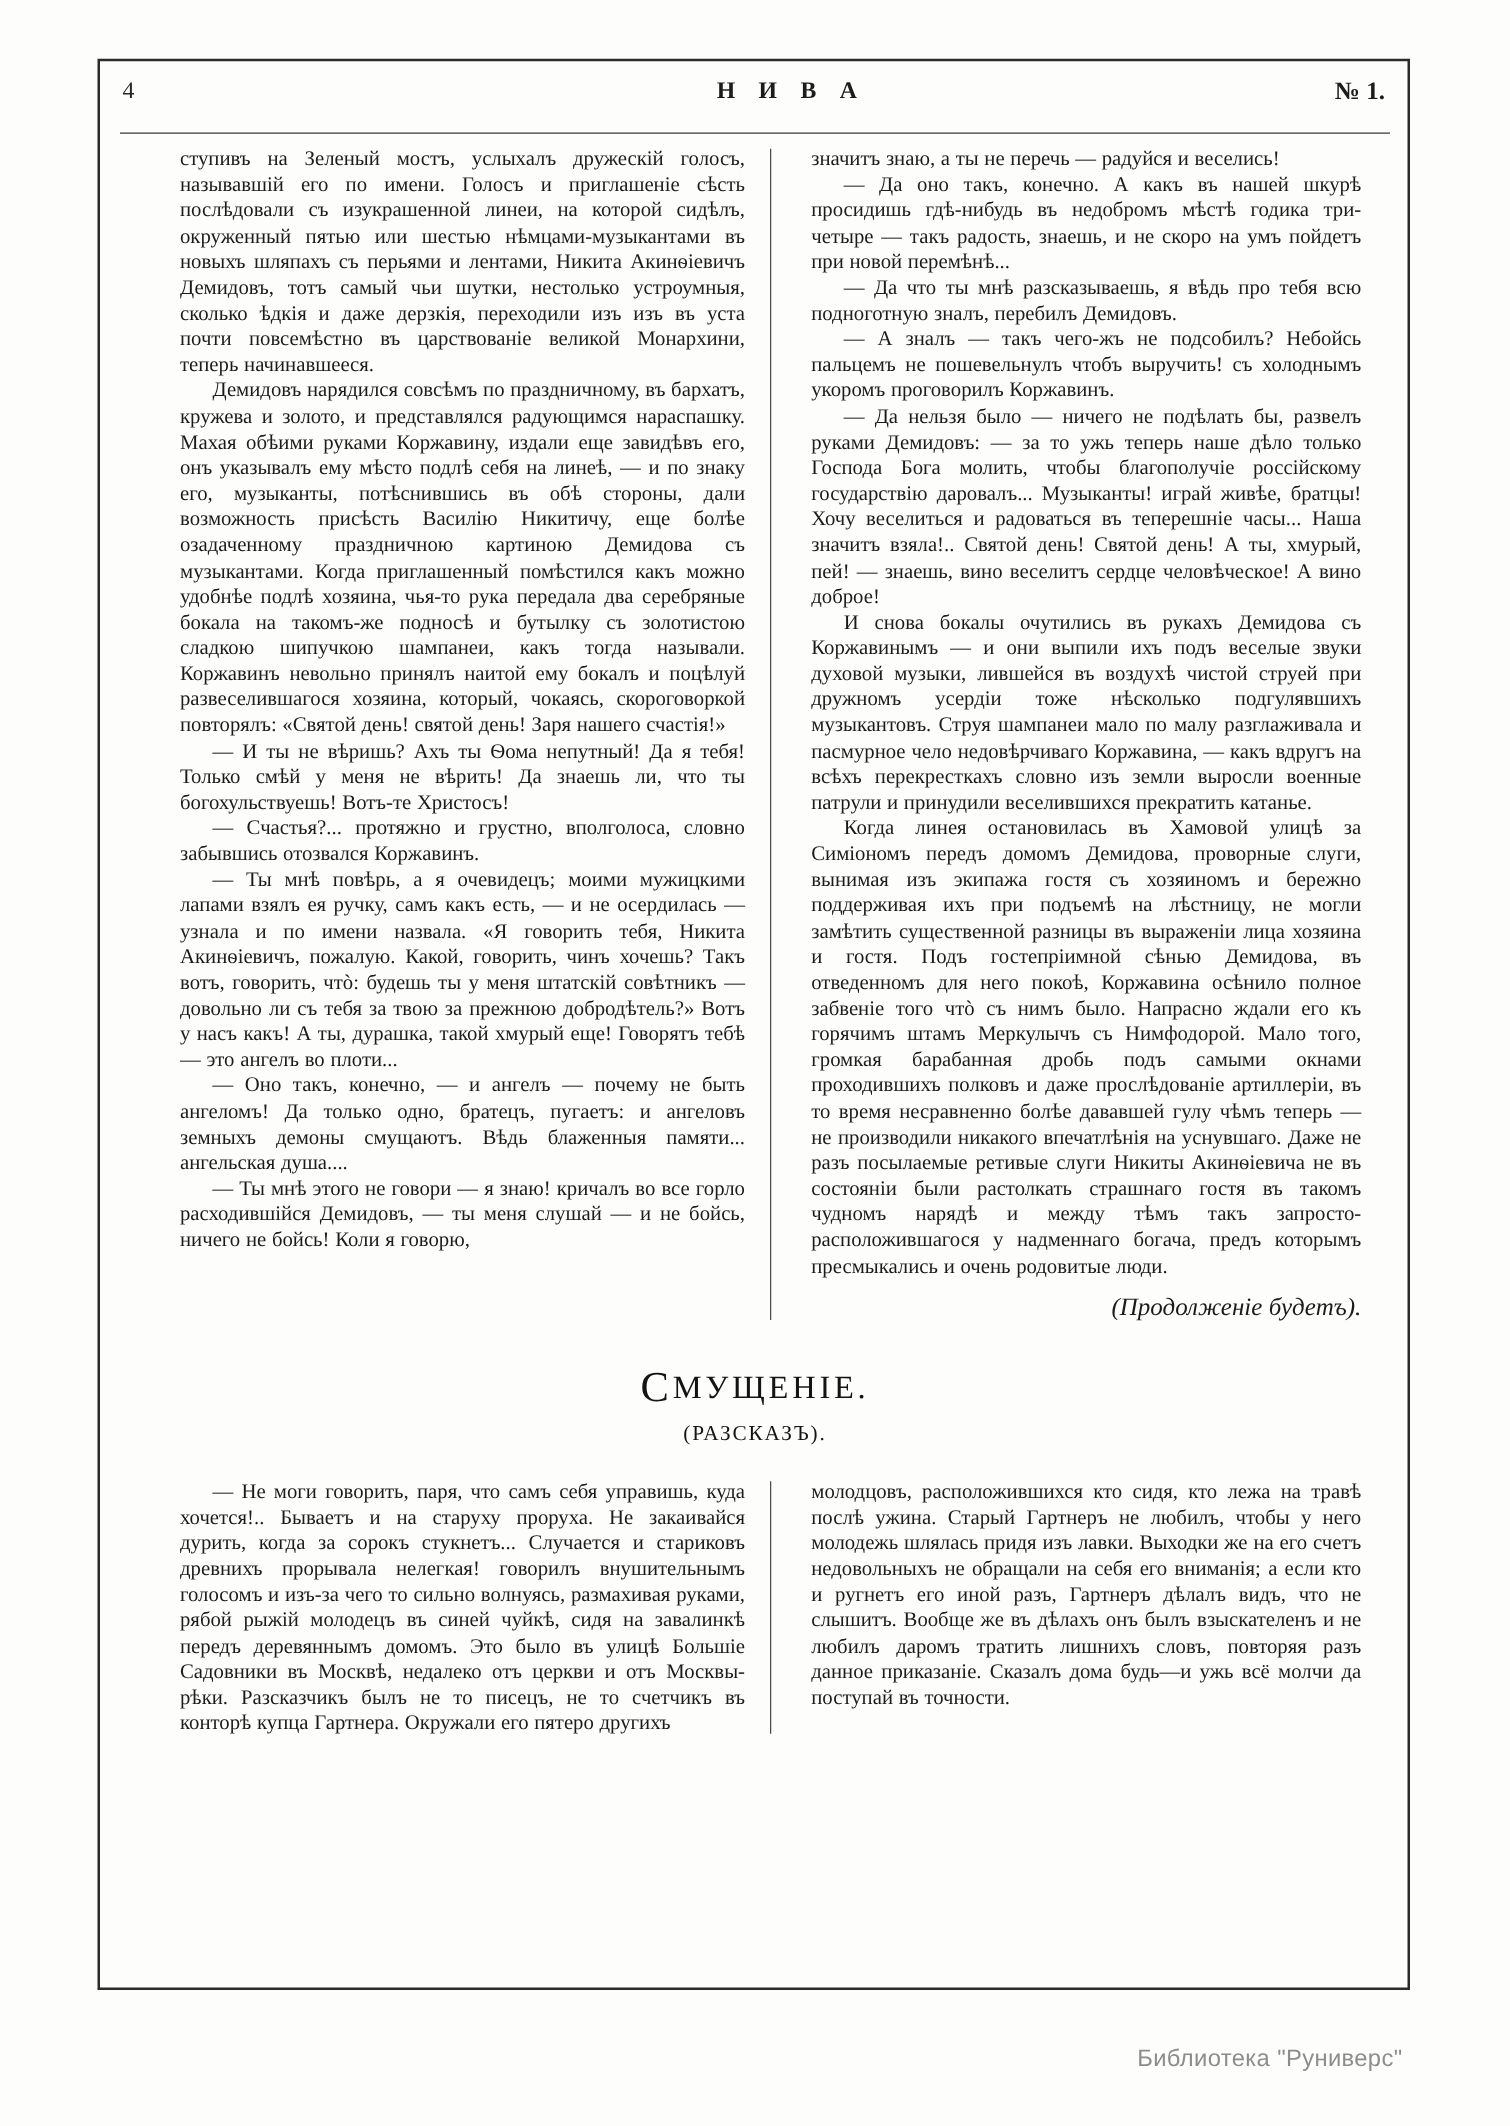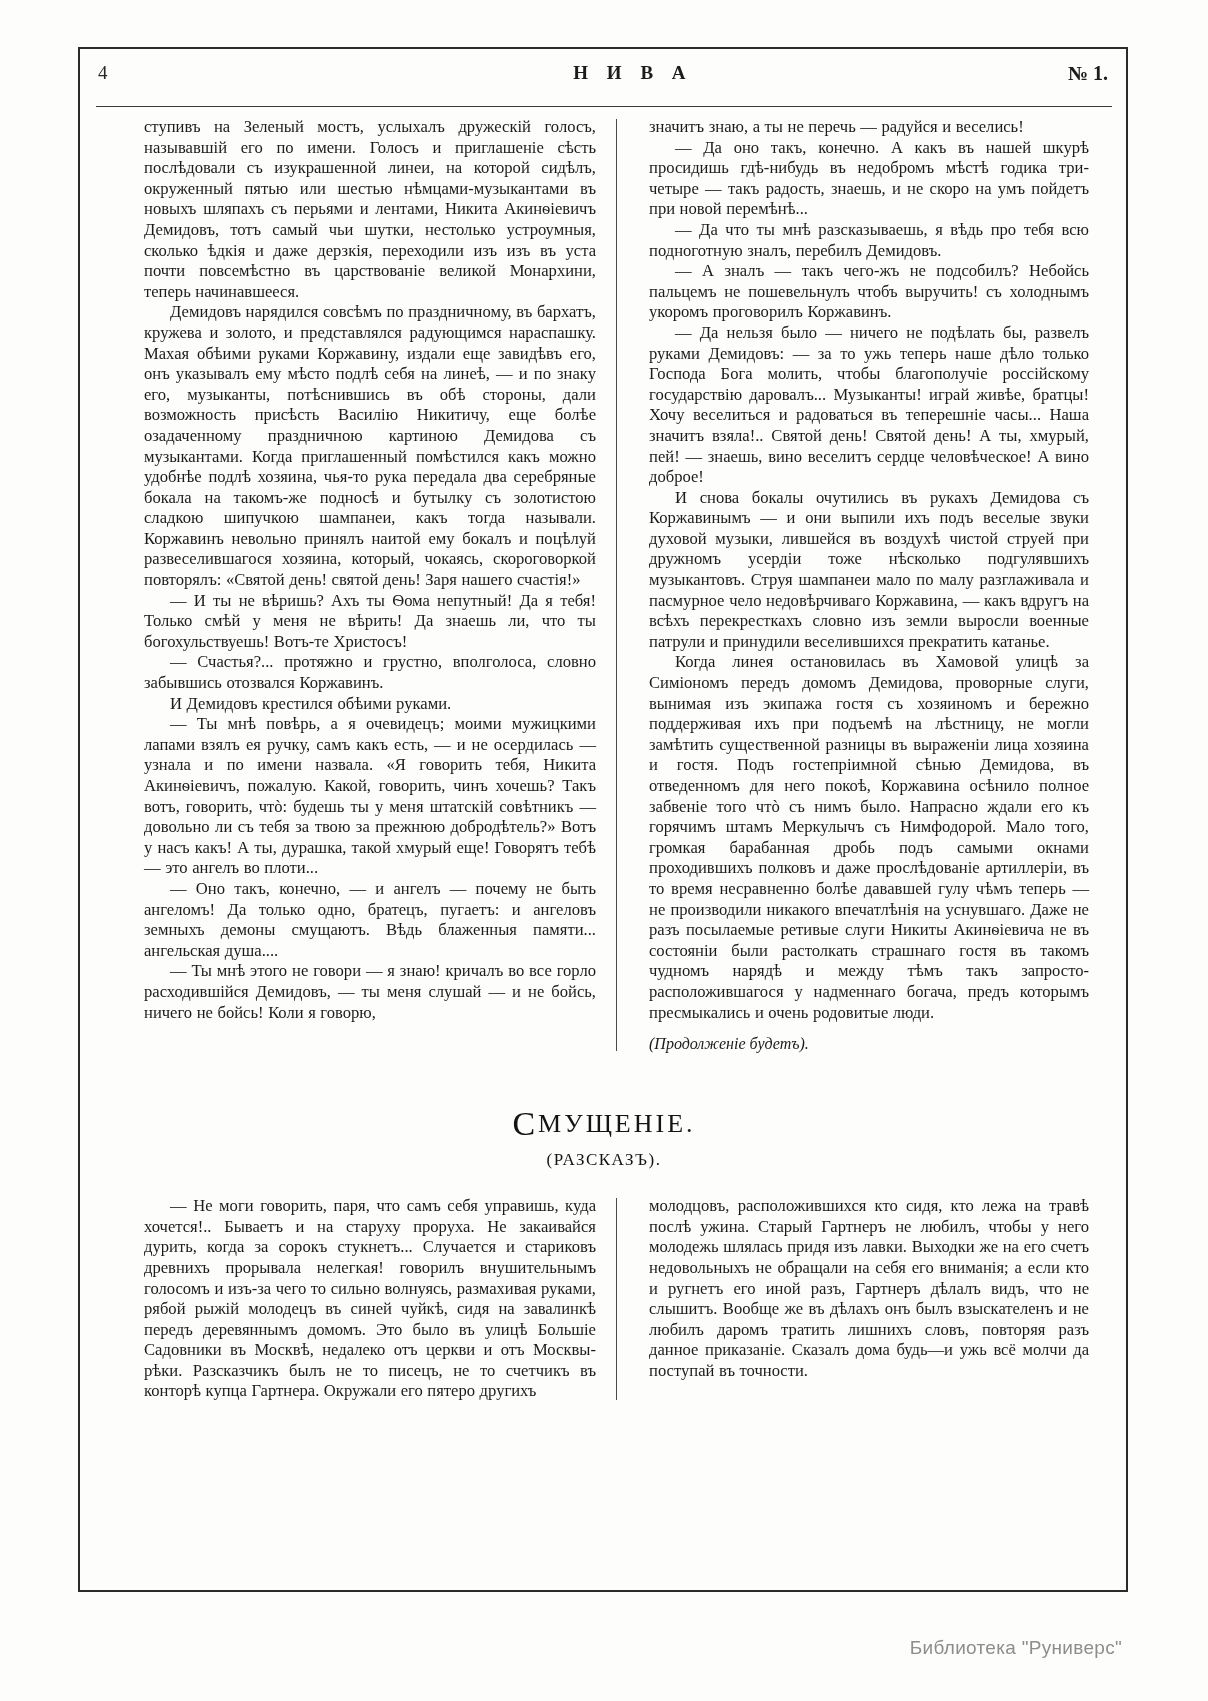--- a/index.html
+++ b/index.html
@@ -99,44 +99,44 @@
     text-align: justify;
     text-justify: inter-word;
     color: #1b1b1b;
     text-indent: 26px;
     hyphens: none;
     word-spacing: 0.4px;
   }
   p.t.noind { text-indent: 0; }
   
   .art-head {
-    margin-top: 49px;
+    margin-top: 31px;
     text-align: center;
   }
   .art-head .ttl {
     font-size: 26px;
     letter-spacing: 3px;
     color: #141414;
     font-family: "Liberation Serif", serif;
   }
   .art-head .ttl .drop {
     font-size: 34px;
     position: relative;
     top: 3px;
   }
   .art-head .sub {
     font-size: 17px;
     letter-spacing: 1.5px;
     margin-top: 10px;
     color: #141414;
   }
   .contin {
-    text-align: left;
+    text-align: right;
     font-style: italic;
-    font-size: 16px;
+    font-size: 20px;
     margin-top: 12px;
     color: #1b1b1b;
   }
   .spacer-big { height: 26px; }
   
   .watermark {
     position: absolute;
     right: 86px;
     bottom: 42px;
     font-family: "Liberation Sans", sans-serif;
@@ -160,21 +160,20 @@
       <div class="issue">№ 1.</div>
     </div>
     <div class="rule"></div>
 
     <div class="columns">
       <div class="col left">
         <p class="t noind">ступивъ на Зеленый мостъ, услыхалъ дружескій голосъ, называвшій его по имени. Голосъ и приглашеніе сѣсть послѣдовали съ изукрашенной линеи, на которой сидѣлъ, окруженный пятью или шестью нѣмцами-музыкантами въ новыхъ шляпахъ съ перьями и лентами, Никита Акинѳіевичъ Демидовъ, тотъ самый чьи шутки, нестолько устроумныя, сколько ѣдкія и даже дерзкія, переходили изъ изъ въ уста почти повсемѣстно въ царствованіе великой Монархини, теперь начинавшееся.</p>
         <p class="t">Демидовъ нарядился совсѣмъ по праздничному, въ бархатъ, кружева и золото, и представлялся радующимся нараспашку. Махая обѣими руками Коржавину, издали еще завидѣвъ его, онъ указывалъ ему мѣсто подлѣ себя на линеѣ, — и по знаку его, музыканты, потѣснившись въ обѣ стороны, дали возможность присѣсть Василію Никитичу, еще болѣе озадаченному праздничною картиною Демидова съ музыкантами. Когда приглашенный помѣстился какъ можно удобнѣе подлѣ хозяина, чья-то рука передала два серебряные бокала на такомъ-же подносѣ и бутылку съ золотистою сладкою шипучкою шампанеи, какъ тогда называли. Коржавинъ невольно принялъ наитой ему бокалъ и поцѣлуй развеселившагося хозяина, который, чокаясь, скороговоркой повторялъ: «Святой день! святой день! Заря нашего счастія!»</p>
         <p class="t">— И ты не вѣришь? Ахъ ты Ѳома непутный! Да я тебя! Только смѣй у меня не вѣрить! Да знаешь ли, что ты богохульствуешь! Вотъ-те Христосъ!</p>
         <p class="t">— Счастья?... протяжно и грустно, вполголоса, словно забывшись отозвался Коржавинъ.</p>
-        <p class="t">И Демидовъ крестился обѣими руками.</p>
         <p class="t">— Ты мнѣ повѣрь, а я очевидецъ; моими мужицкими лапами взялъ ея ручку, самъ какъ есть, — и не осердилась — узнала и по имени назвала. «Я говорить тебя, Никита Акинѳіевичъ, пожалую. Какой, говорить, чинъ хочешь? Такъ вотъ, говорить, чтò: будешь ты у меня штатскій совѣтникъ — довольно ли съ тебя за твою за прежнюю добродѣтель?» Вотъ у насъ какъ! А ты, дурашка, такой хмурый еще! Говорятъ тебѣ — это ангелъ во плоти...</p>
         <p class="t">— Оно такъ, конечно, — и ангелъ — почему не быть ангеломъ! Да только одно, братецъ, пугаетъ: и ангеловъ земныхъ демоны смущаютъ. Вѣдь блаженныя памяти... ангельская душа....</p>
         <p class="t">— Ты мнѣ этого не говори — я знаю! кричалъ во все горло расходившійся Демидовъ, — ты меня слушай — и не бойсь, ничего не бойсь! Коли я говорю,</p>
       </div>
       <div class="divider"></div>
       <div class="col right">
         <p class="t noind">значитъ знаю, а ты не перечь — радуйся и веселись!</p>
         <p class="t">— Да оно такъ, конечно. А какъ въ нашей шкурѣ просидишь гдѣ-нибудь въ недобромъ мѣстѣ годика три-четыре — такъ радость, знаешь, и не скоро на умъ пойдетъ при новой перемѣнѣ...</p>
         <p class="t">— Да что ты мнѣ разсказываешь, я вѣдь про тебя всю подноготную зналъ, перебилъ Демидовъ.</p>
         <p class="t">— А зналъ — такъ чего-жъ не подсобилъ? Небойсь пальцемъ не пошевельнулъ чтобъ выручить! съ холоднымъ укоромъ проговорилъ Коржавинъ.</p>

